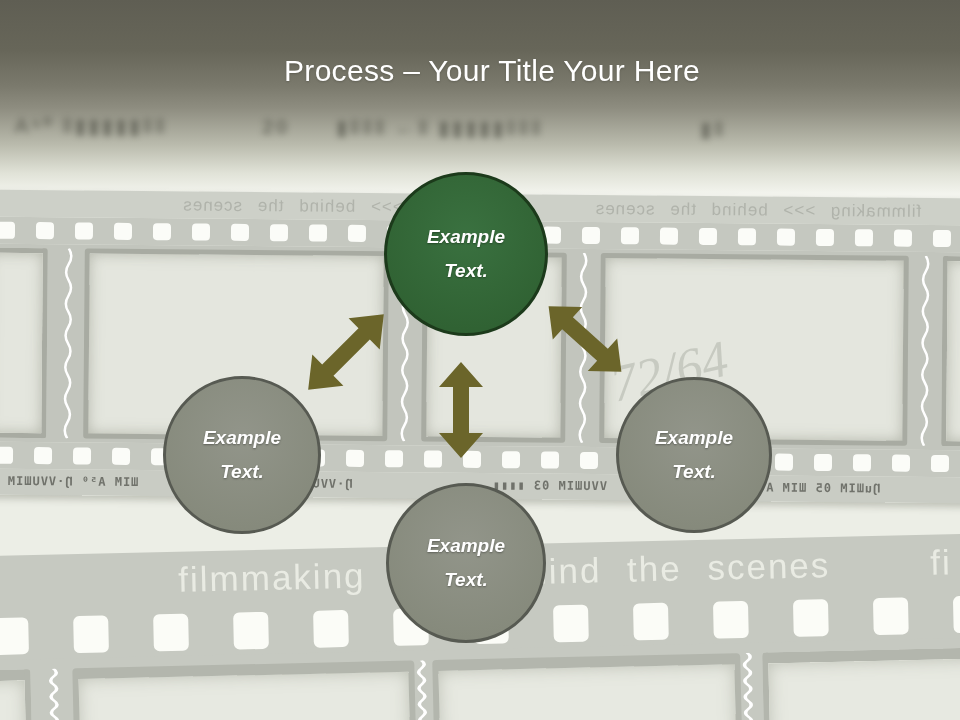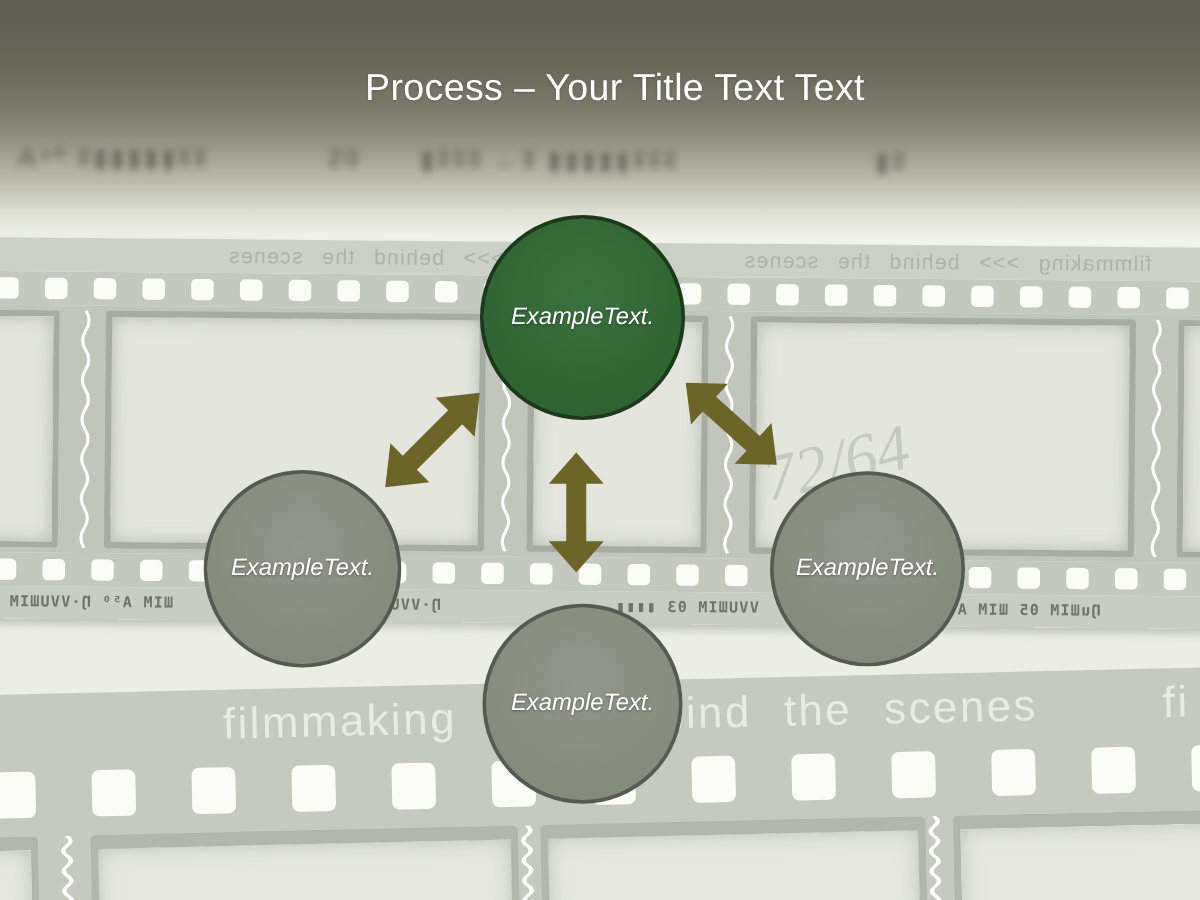--- a/index.html
+++ b/index.html
@@ -83,22 +83,22 @@
     padding-left:24px;box-sizing:border-box;
     color:#fff;font-size:30px;letter-spacing:.3px;
     text-shadow:0 1px 2px rgba(40,40,30,.25);
   }
   .title .t-bold{font-weight:normal;}
   
   .arrows{position:absolute;inset:0;pointer-events:none;}
   
   .node{
     position:absolute;border-radius:50%;
-    display:flex;flex-direction:row;align-items:center;justify-content:center;
-    text-align:center;color:#fff;font-weight:normal;font-style:italic;
+    display:flex;flex-direction:column;align-items:center;justify-content:center;
+    text-align:center;color:#fff;font-weight:bold;font-style:italic;
     font-size:19px;line-height:34px;
     text-shadow:0 1px 2px rgba(0,0,0,.35);
   }
   .node-gray{
     background:radial-gradient(circle at 50% 38%,#92958a,#868a7c 75%,#81857a);
     border:3px solid #575a52;
   }
   .node-green{
     background:radial-gradient(circle at 50% 38%,#3a7140,#306233 75%,#2d5c30);
     border:3px solid #1c3a1b;
@@ -240,21 +240,21 @@
       <svg class="bzig" style="left:434px" viewBox="0 0 12 192" preserveAspectRatio="none">
           <path d="M6 0 Q11 8 6 16 T6 32 T6 48 T6 64 T6 80 T6 96 T6 112 T6 128 T6 144 T6 160 T6 176 T6 192" stroke="#fff" stroke-width="3" fill="none"></path>
         </svg>
       <svg class="bzig" style="left:760px" viewBox="0 0 12 192" preserveAspectRatio="none">
           <path d="M6 0 Q11 8 6 16 T6 32 T6 48 T6 64 T6 80 T6 96 T6 112 T6 128 T6 144 T6 160 T6 176 T6 192" stroke="#fff" stroke-width="3" fill="none"></path>
         </svg>
     </div>
   </div>
 
   <div class="title">
-    <span class="t-bold">Process</span><span> – Your Title Text Text</span>
+    <span class="t-bold">Process</span><span> – Your Title Your Here</span>
   </div>
 
   <svg class="arrows" width="960" height="720" viewBox="0 0 960 720">
     <g fill="#6b652a">
       <g transform="translate(346,352) rotate(-45) scale(1.07 1)">
         <path d="M-50 0 L-24 -22 L-24 -8 L24 -8 L24 -22 L50 0 L24 22 L24 8 L-24 8 L-24 22 Z"></path>
       </g>
       <g transform="translate(461,410) rotate(90) scale(0.96 1)">
         <path d="M-50 0 L-24 -22 L-24 -8 L24 -8 L24 -22 L50 0 L24 22 L24 8 L-24 8 L-24 22 Z"></path>
       </g>

